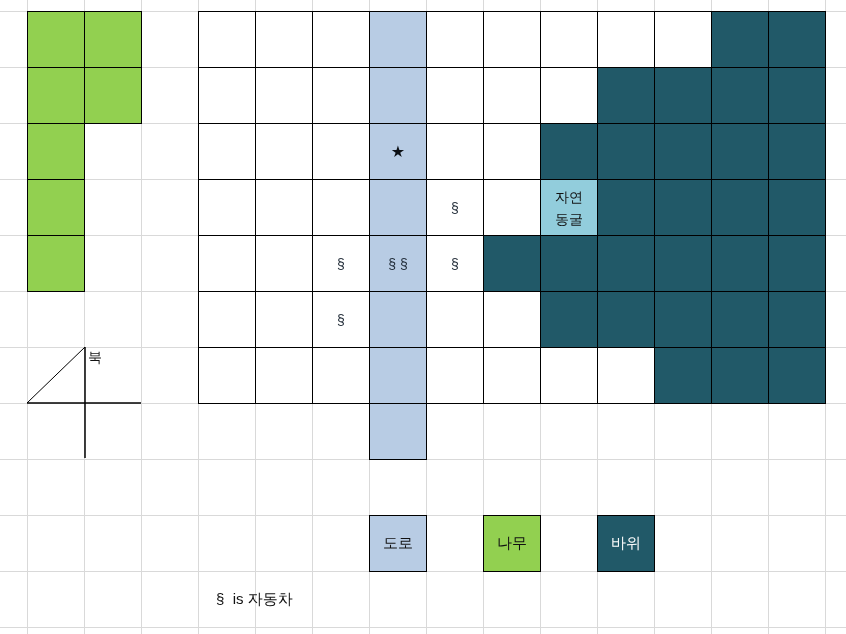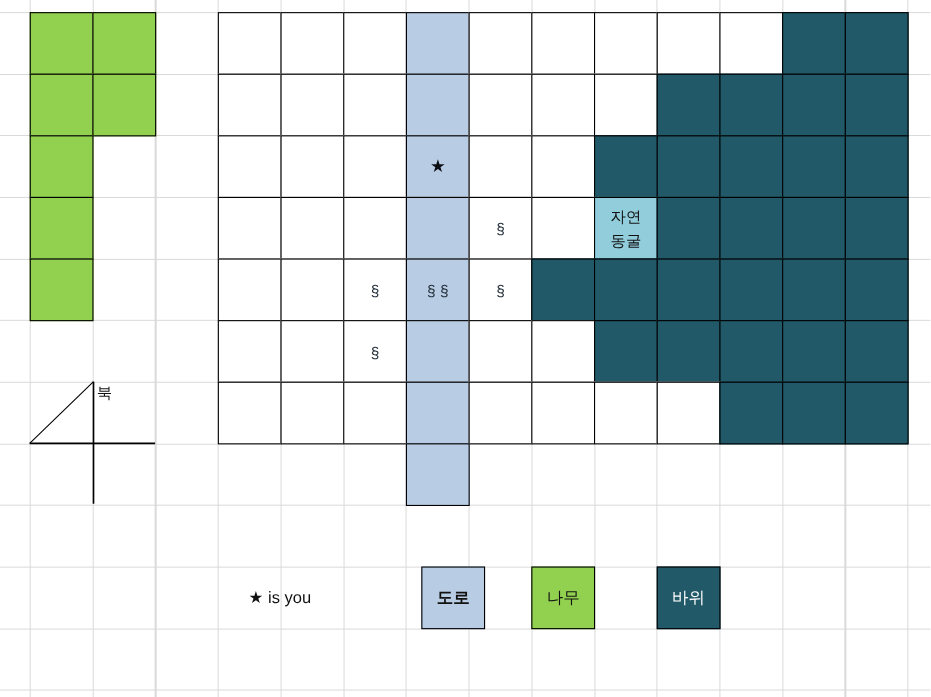--- a/index.html
+++ b/index.html
@@ -40,21 +40,21 @@
     font-size:15px;color:#111;white-space:pre;
   }
   #legend-player{left:226px;top:515px;}
   #legend-car{left:216px;top:571px;}
   .swatch{
     position:absolute;width:58px;height:57px;top:515px;
     box-sizing:border-box;border:1.5px solid #000;
     display:flex;align-items:center;justify-content:center;
     font-size:15px;color:#111;
   }
-  #swatch-road{left:383px;background:var(--road);font-weight:bold;}
+  #swatch-road{left:369px;background:var(--road);}
   #swatch-tree{left:483px;background:var(--tree);}
   #swatch-rock{left:597px;background:var(--rock);color:#ffffff;}
 </style>
 </head>
 <body>
 
 <div id="stage" style="--tree: #92d050; --rock: #215968; --road: #b8cce4; --cave: #92cddc; --gridline: #d9d9d9;">
 
   <div id="cells">
       <div class="cell cell-t" style="left: 27px; top: 11px;"></div>
@@ -159,21 +159,21 @@
       <div class="cell cell-d" style="left: 369px; top: 403px;"></div>
     </div>
 
   <svg id="compass-svg" width="130" height="126" viewBox="0 0 130 126">
     <line x1="65" y1="7" x2="65" y2="118" stroke="#000" stroke-width="1.5"></line>
     <line x1="7" y1="63" x2="121" y2="63" stroke="#000" stroke-width="1.5"></line>
     <line x1="7" y1="63" x2="65" y2="7" stroke="#000" stroke-width="1"></line>
   </svg>
   <div id="compass-label">북</div>
 
-  <div id="legend-player" class="legend-text">★ is you</div>
+  <div id="legend-car" class="legend-text">§  is 자동차</div>
 
   <div id="swatch-road" class="swatch">
     <span>도로</span>
   </div>
   <div id="swatch-rock" class="swatch">
     <span>바위</span>
   </div>
   <div id="swatch-tree" class="swatch">
     <span>나무</span>
   </div>

